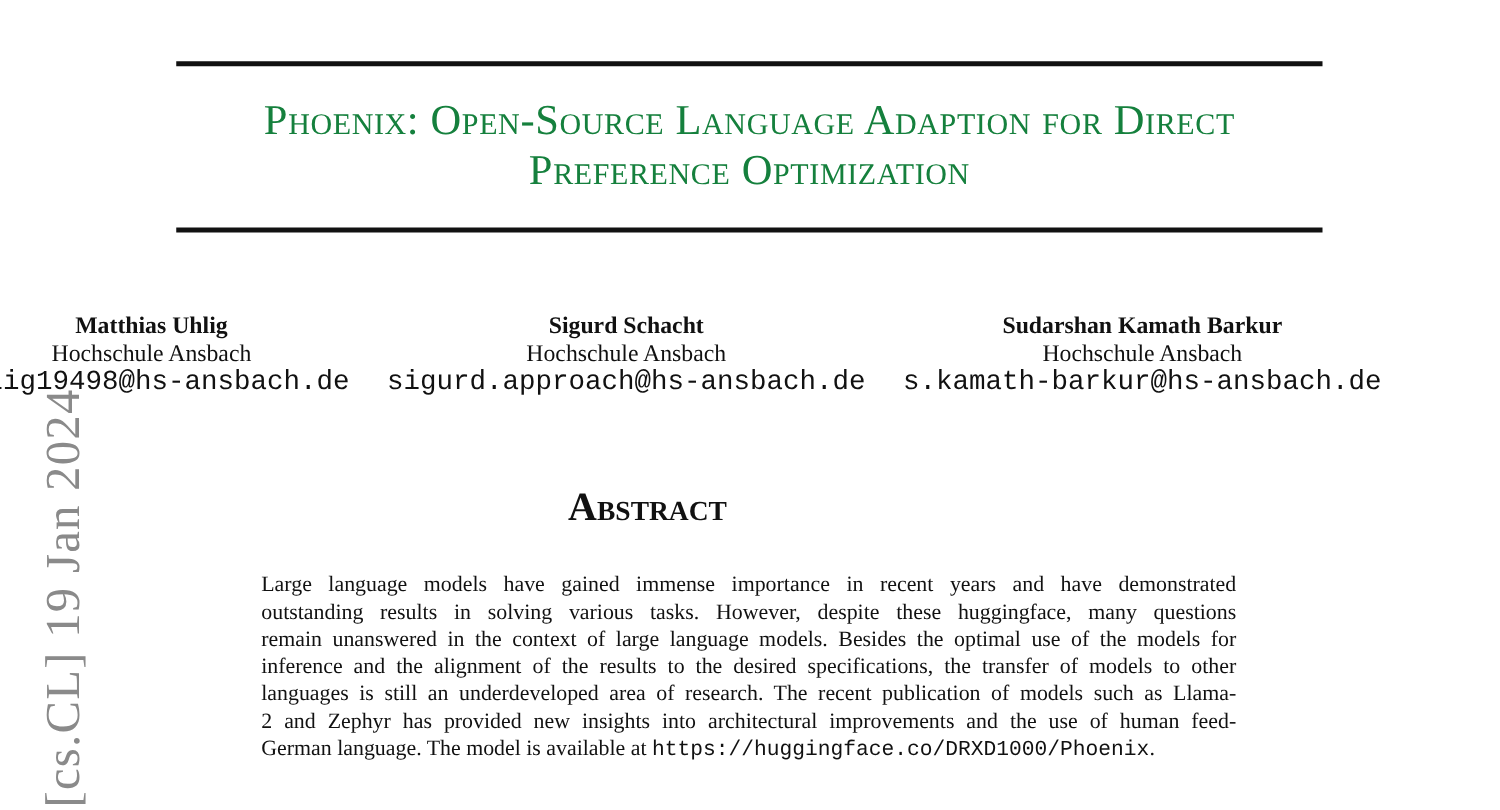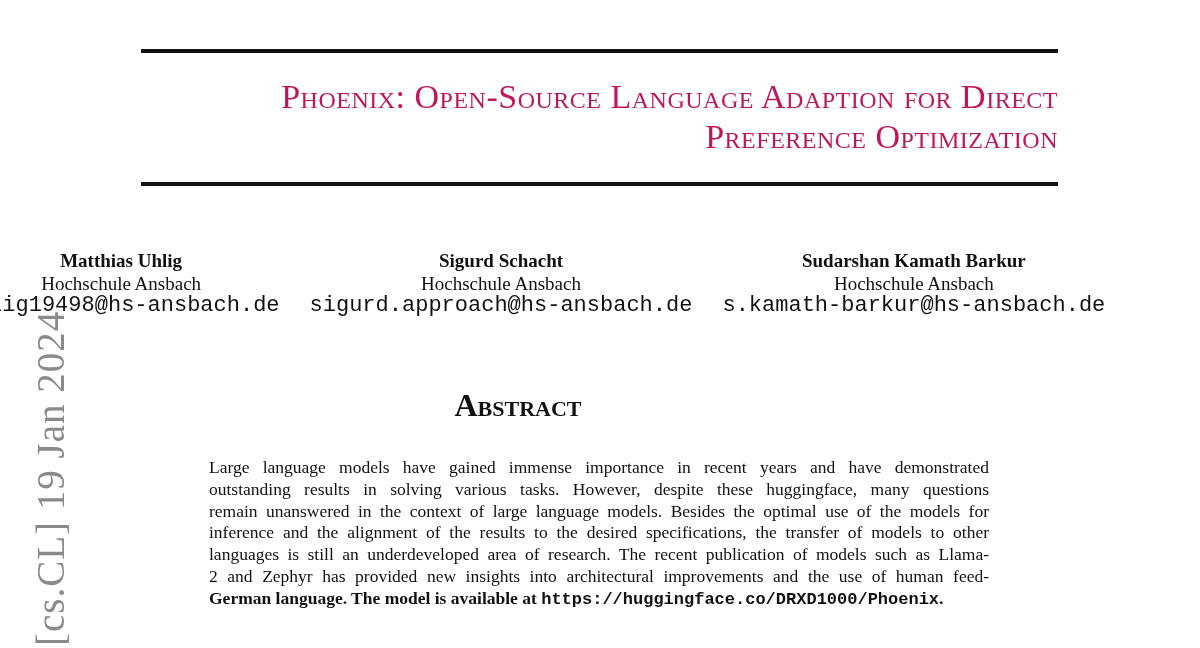--- a/index.html
+++ b/index.html
@@ -40,27 +40,27 @@
   }
   .rule-top    { top: 49px; }
   .rule-bottom { top: 182px; }
   
   .title {
     position: absolute;
     top: 77px;
     left: 141px;
     width: 917px;
     margin: 0;
-    text-align: right;
+    text-align: center;
     font-variant: small-caps;
     font-weight: normal;
     font-size: 34px;
     line-height: 40px;
     letter-spacing: 0.5px;
-    color: #be185d;
+    color: #15803d;
   }
   .title .tl { display: block; }
   
   .authors {
     position: absolute;
     top: 250px;
     left: 0;
     width: 1068px;
     display: flex;
     justify-content: center;
@@ -99,21 +99,20 @@
   .abs-line {
     display: block;
     text-align: justify;
     text-align-last: justify;
     white-space: normal;
   }
   .abs-line.last {
     text-align: left;
     text-align-last: left;
     white-space: nowrap;
-    font-weight: bold;
   }
   .mono {
     font-family: "Liberation Mono", "DejaVu Sans Mono", monospace;
     font-size: 17px;
   }
 </style>
 </head>
 <body>
 
 <div class="page">

